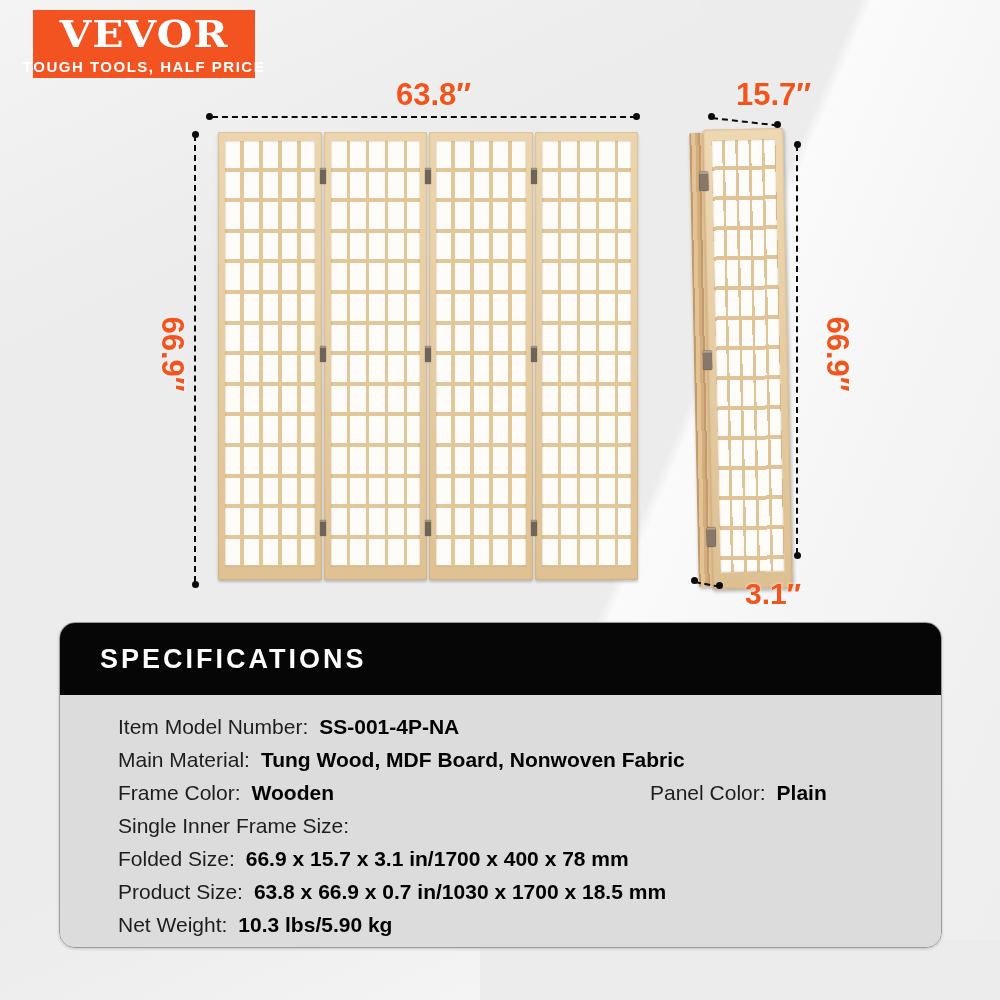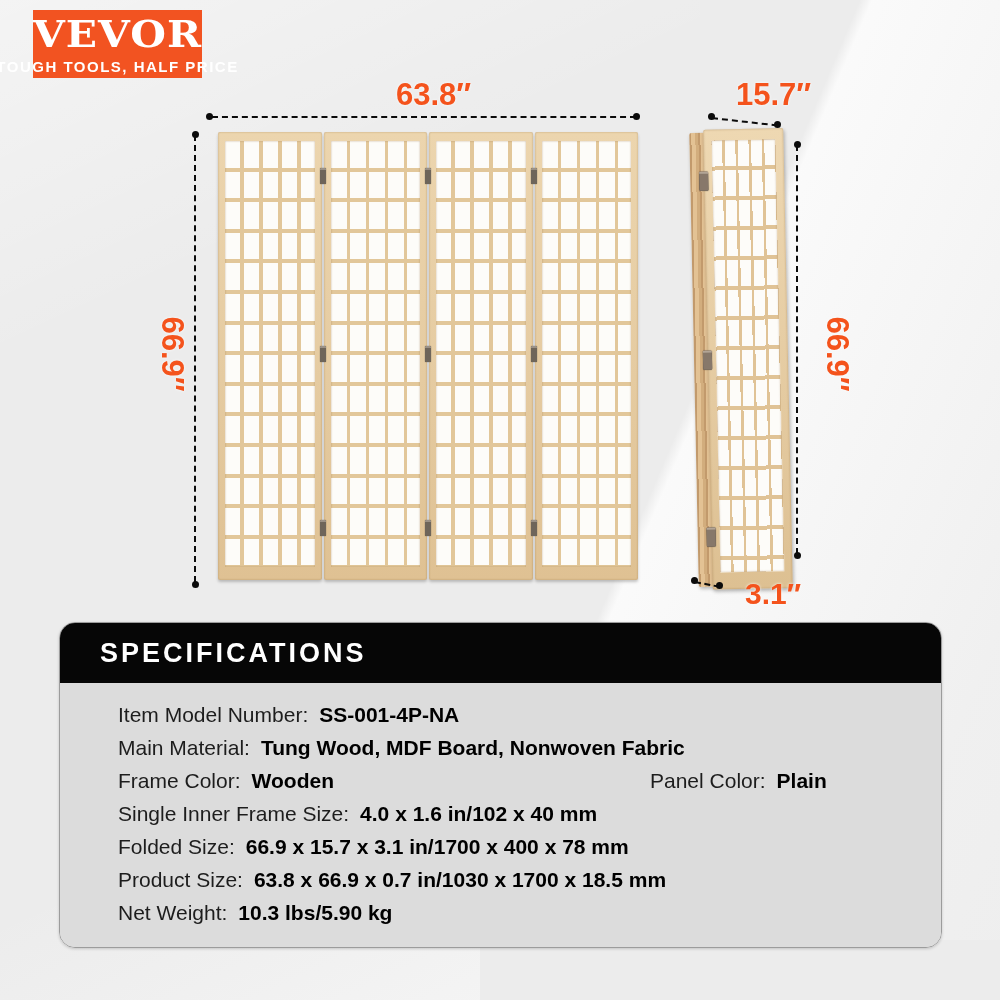--- a/index.html
+++ b/index.html
@@ -10,21 +10,21 @@
   }
   
   .sweep-a{position:absolute;left:-250px;top:-350px;width:950px;height:900px;
     background:linear-gradient(155deg,rgba(255,255,255,.95) 0%,rgba(255,255,255,0) 62%);}
   .sweep-b{position:absolute;right:-220px;top:-60px;width:820px;height:1000px;
     background:linear-gradient(113deg,rgba(255,255,255,0) 39%,rgba(251,251,251,.95) 40%,rgba(243,243,243,.55) 72%,rgba(236,236,236,0) 100%);}
   .sweep-c{position:absolute;left:-120px;bottom:-80px;width:600px;height:420px;
     background:linear-gradient(335deg,rgba(248,248,248,.8) 0%,rgba(236,236,236,0) 55%);}
 
   
-  .logo{position:absolute;left:33px;top:10px;width:169px;height:68px;background:#f25321;
+  .logo{position:absolute;left:33px;top:10px;width:222px;height:68px;background:#f25321;
     display:flex;flex-direction:column;align-items:center;justify-content:center;color:#fff;}
   .logo .name{font-family:"DejaVu Serif",serif;font-weight:bold;font-size:41px;line-height:1;letter-spacing:1px;transform:scaleY(.92);}
   .logo .tag{font-size:15px;font-weight:bold;letter-spacing:1.5px;margin-top:3px;white-space:nowrap;}
 
   
   .dim{position:absolute;color:#f4531c;font-weight:bold;font-size:31px;white-space:nowrap;
     text-shadow:0 0 3px rgba(255,255,255,.9);}
   .dim.rot{width:90px;text-align:center;transform:rotate(90deg);}
 
   
@@ -60,21 +60,21 @@
       repeating-linear-gradient(to right,transparent 0 10.6px,#e0c396 10.6px 13.2px),
       repeating-linear-gradient(to bottom,transparent 0 26px,#e0c396 26px 30px);
     box-shadow:inset 0 0 2px rgba(150,110,60,.55);}
   .fhinge{position:absolute;left:9px;width:9px;height:19px;background:#87786a;border-radius:1px;
     box-shadow:0 0 1px #2e2a25, inset 0 7px 0 -5px #b3a596;}
 
   
   .specs{position:absolute;left:59px;top:622px;width:883px;height:326px;border-radius:16px;
     overflow:hidden;border:1px solid #9c9c9c;box-sizing:border-box;
     box-shadow:0 1px 3px rgba(0,0,0,.18);}
-  .specs .hdr{height:60px;background:#060606;display:flex;align-items:center;padding-left:40px;}
+  .specs .hdr{height:72px;background:#060606;display:flex;align-items:center;padding-left:40px;}
   .specs .hdr-title{color:#fff;font-size:27px;font-weight:bold;letter-spacing:3px;}
   .specs .body{background:#dcdcdc;height:264px;padding:15px 0 0 30px;font-size:21px;color:#1d1d1d;}
   .srow{display:flex;line-height:33px;white-space:nowrap;margin-left:28px;}
   .pair{display:flex;}
   .pair.colL{width:532px;}
   .lab{margin-right:11px;}
   .val{font-weight:bold;color:#000;}
 </style>
 </head>
 <body>
@@ -172,21 +172,20 @@
           <span class="val">Wooden</span>
         </span>
         <span class="pair">
           <span class="lab">Panel Color:</span>
           <span class="val">Plain</span>
         </span>
       </div>
       <div class="srow">
         <span class="pair">
           <span class="lab">Single Inner Frame Size:</span>
-          <span class="val">4.0 x 1.6 in/102 x 40 mm</span>
         </span>
       </div>
       <div class="srow">
         <span class="pair">
           <span class="lab">Folded Size:</span>
           <span class="val">66.9 x 15.7 x 3.1 in/1700 x 400 x 78 mm</span>
         </span>
       </div>
       <div class="srow">
         <span class="pair">

